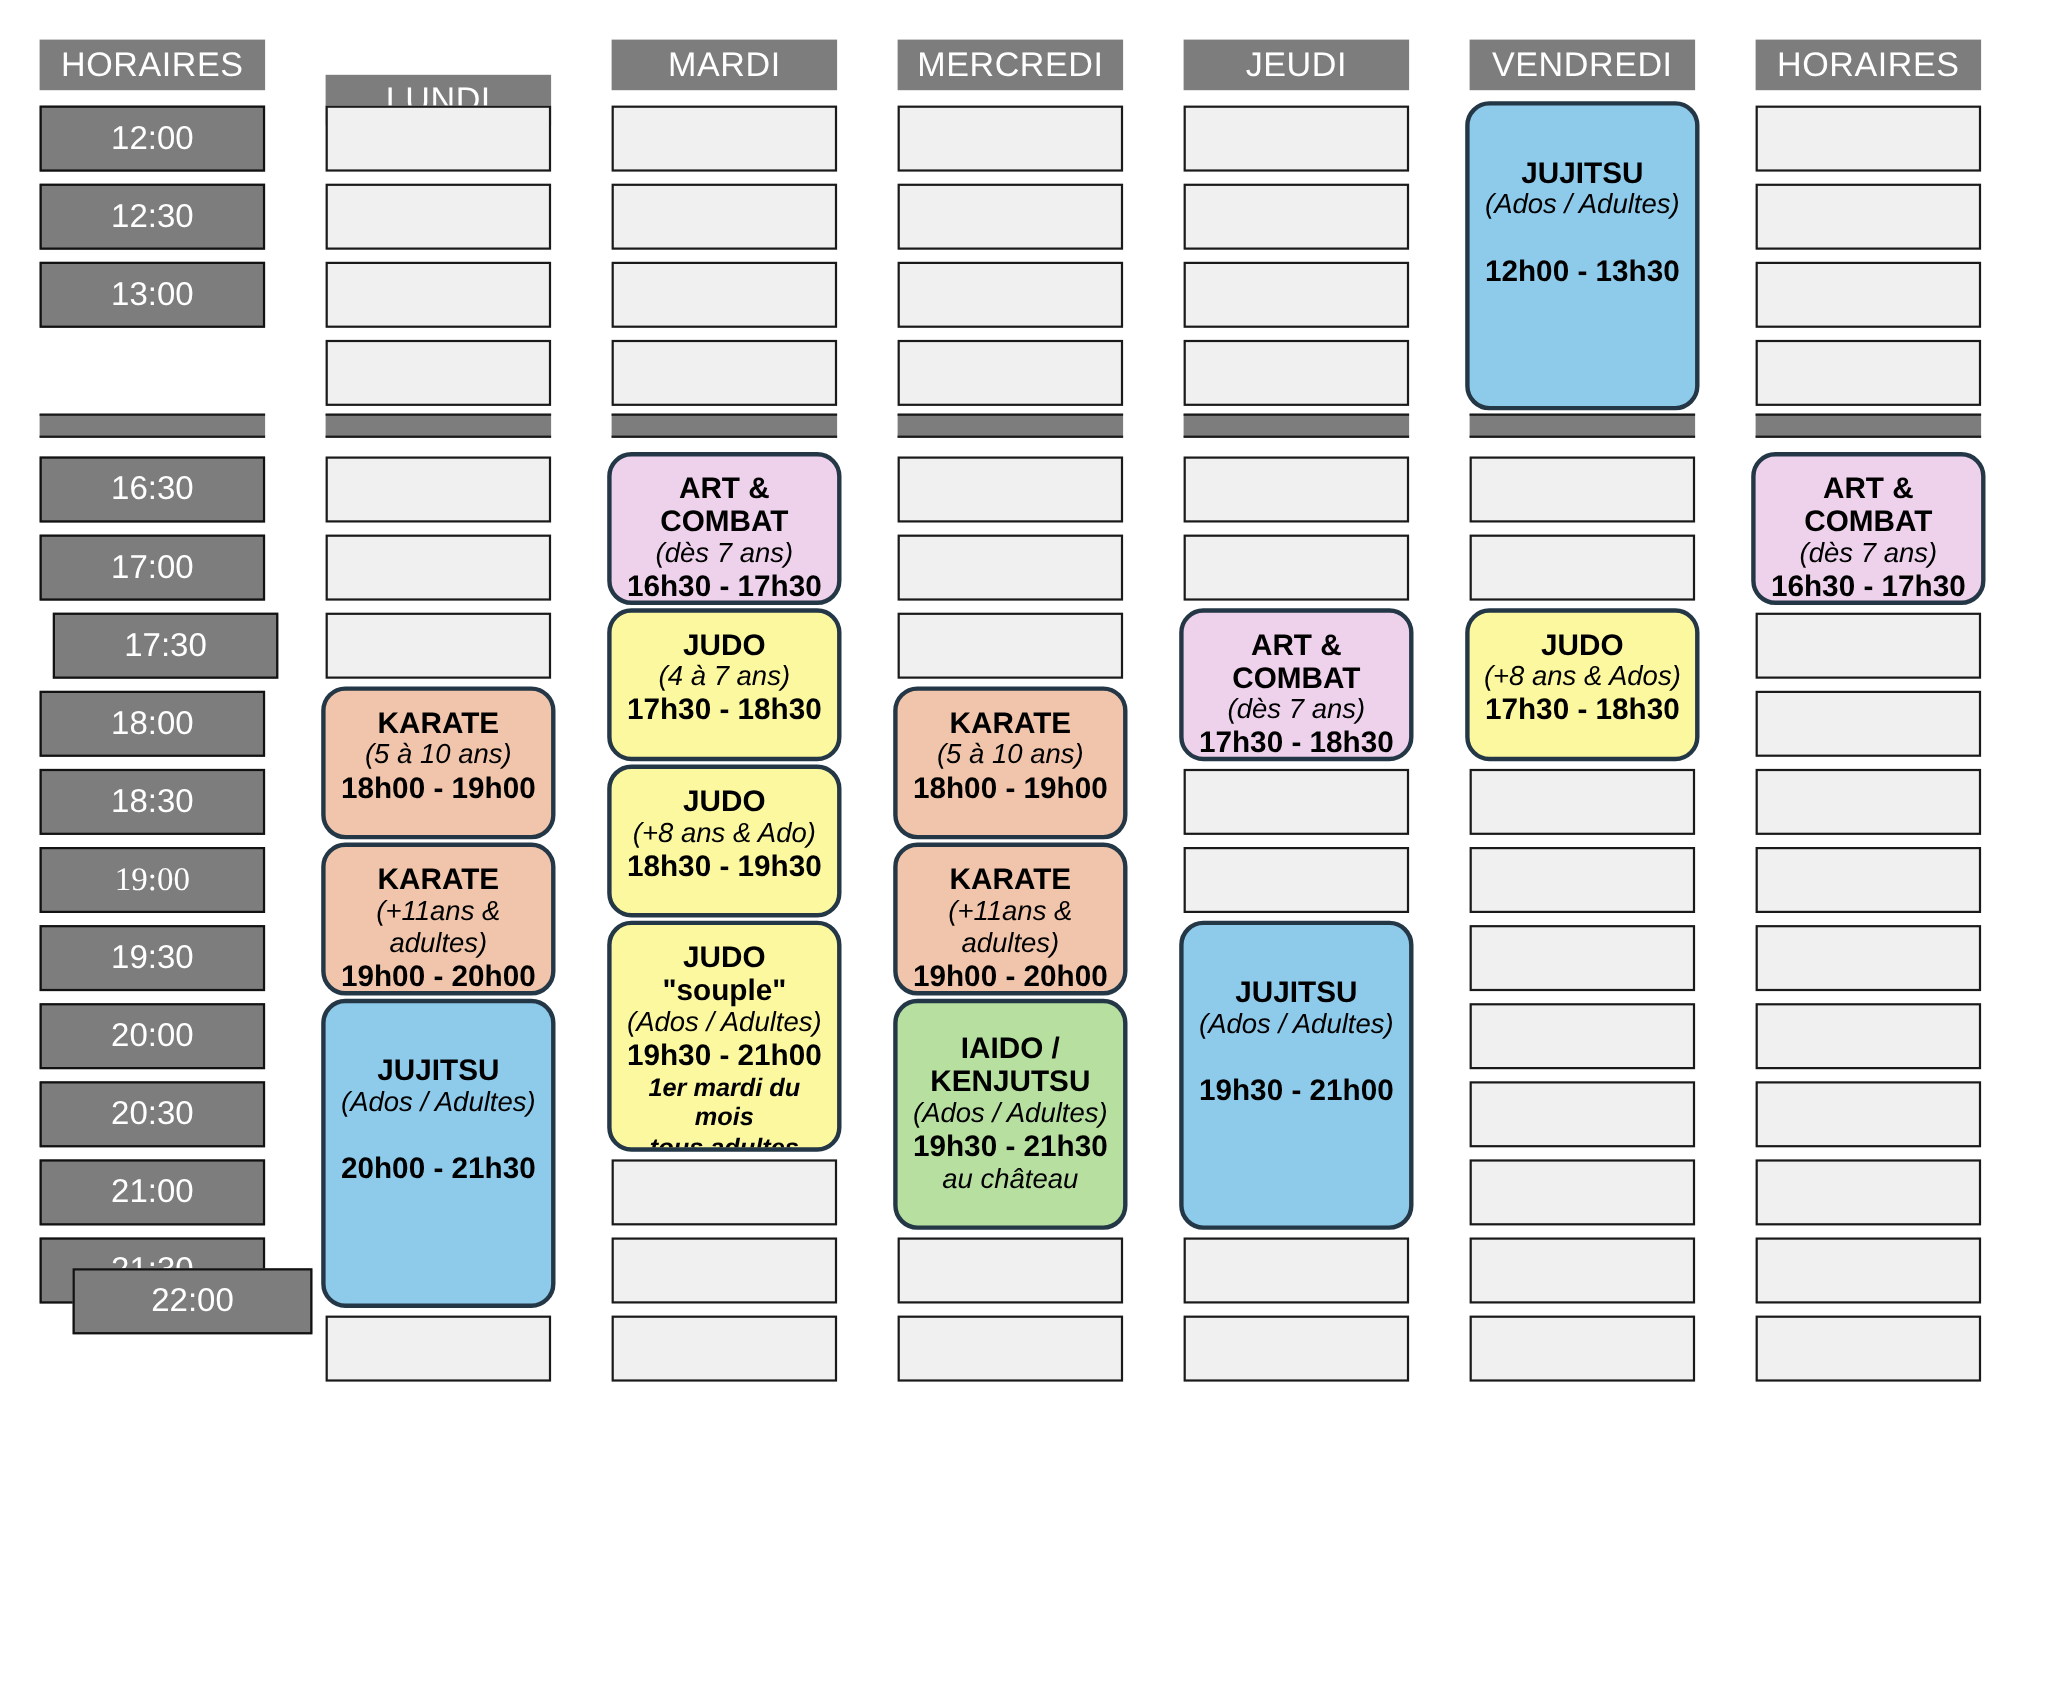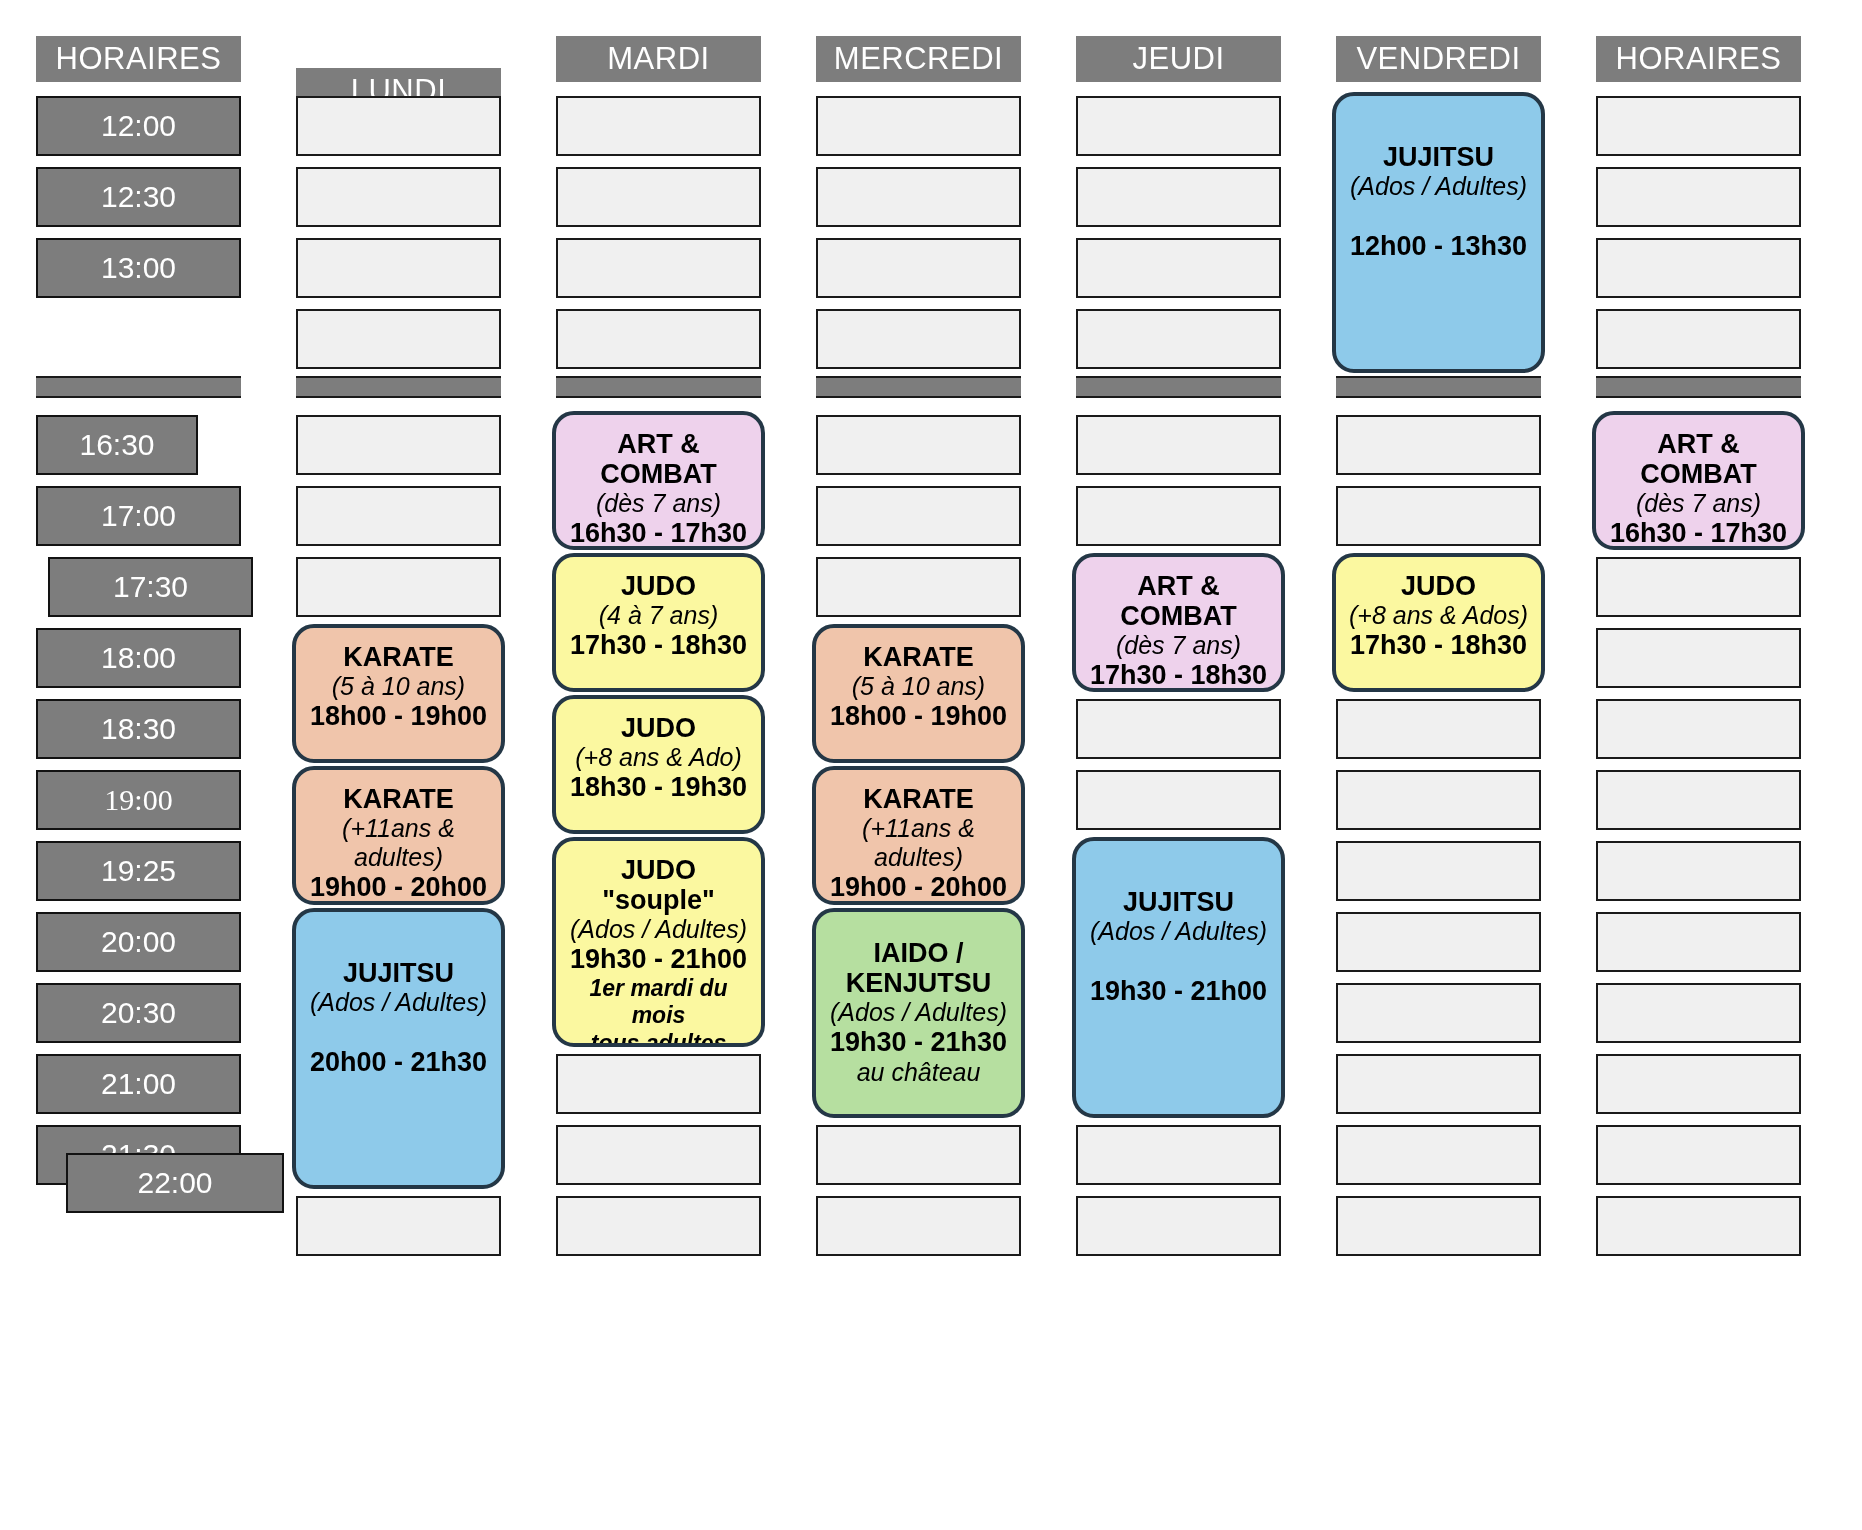--- a/index.html
+++ b/index.html
@@ -114,27 +114,27 @@
     <div class="hdr-cell" style="left: 36px; width: 205px;">HORAIRES</div>
     <div class="hdr-cell" style="left: 296px; width: 205px; margin-top: 32px;">LUNDI</div>
     <div class="hdr-cell" style="left: 556px; width: 205px;">MARDI</div>
     <div class="hdr-cell" style="left: 816px; width: 205px;">MERCREDI</div>
     <div class="hdr-cell" style="left: 1076px; width: 205px;">JEUDI</div>
     <div class="hdr-cell" style="left: 1336px; width: 205px;">VENDREDI</div>
     <div class="hdr-cell" style="left: 1596px; width: 205px;">HORAIRES</div>
     <div class="time-cell" style="left: 36px; width: 205px; top: 96px; height: 60px;">12:00</div>
     <div class="time-cell" style="left: 36px; width: 205px; top: 167px; height: 60px;">12:30</div>
     <div class="time-cell" style="left: 36px; width: 205px; top: 238px; height: 60px;">13:00</div>
-    <div class="time-cell" style="left: 36px; width: 162px; top: 415px; height: 60px;">16:30</div>
+    <div class="time-cell" style="left: 36px; width: 205px; top: 415px; height: 60px;">16:30</div>
     <div class="time-cell" style="left: 36px; width: 205px; top: 486px; height: 60px;">17:00</div>
     <div class="time-cell" style="left: 48px; width: 205px; top: 557px; height: 60px;">17:30</div>
     <div class="time-cell" style="left: 36px; width: 205px; top: 628px; height: 60px;">18:00</div>
     <div class="time-cell" style="left: 36px; width: 205px; top: 699px; height: 60px;">18:30</div>
     <div class="time-cell" style="left: 36px; width: 205px; top: 770px; height: 60px; font-family: Liberation Serif, serif;">19:00</div>
-    <div class="time-cell" style="left: 36px; width: 205px; top: 841px; height: 60px;">19:25</div>
+    <div class="time-cell" style="left: 36px; width: 205px; top: 841px; height: 60px;">19:30</div>
     <div class="time-cell" style="left: 36px; width: 205px; top: 912px; height: 60px;">20:00</div>
     <div class="time-cell" style="left: 36px; width: 205px; top: 983px; height: 60px;">20:30</div>
     <div class="time-cell" style="left: 36px; width: 205px; top: 1054px; height: 60px;">21:00</div>
     <div class="time-cell" style="left: 36px; width: 205px; top: 1125px; height: 60px;">21:30</div>
     <div class="time-cell" style="left: 36px; width: 218px; top: 1153px; height: 60px; margin-left: 30px;">22:00</div>
     <div class="empty-cell" style="left: 296px; width: 205px; top: 96px; height: 60px;"></div>
     <div class="empty-cell" style="left: 296px; width: 205px; top: 167px; height: 60px;"></div>
     <div class="empty-cell" style="left: 296px; width: 205px; top: 238px; height: 60px;"></div>
     <div class="empty-cell" style="left: 296px; width: 205px; top: 309px; height: 60px;"></div>
     <div class="empty-cell" style="left: 296px; width: 205px; top: 415px; height: 60px;"></div>

